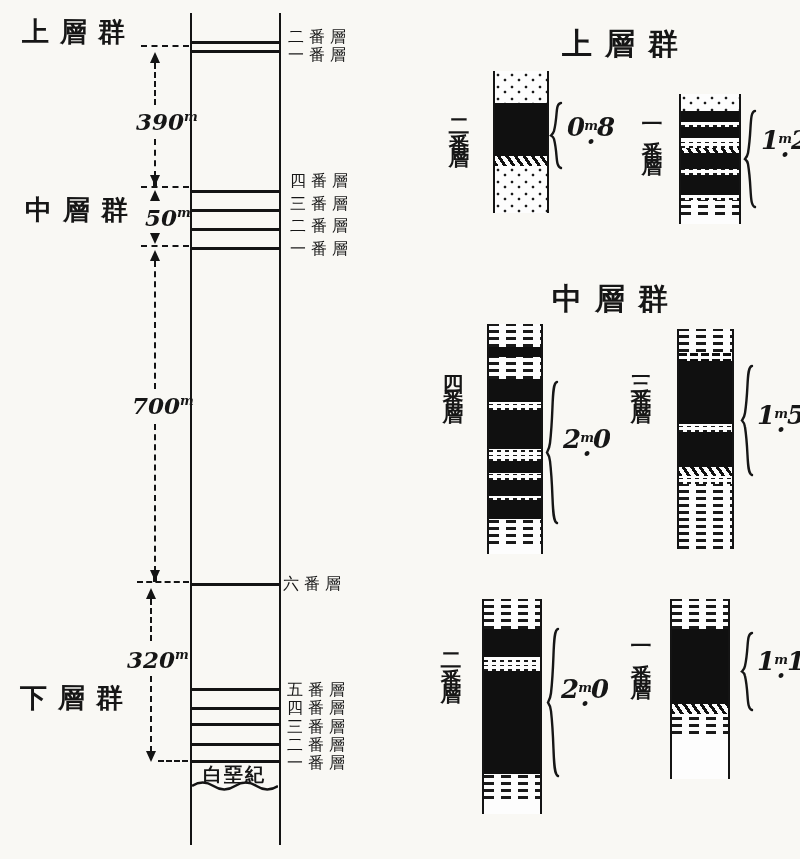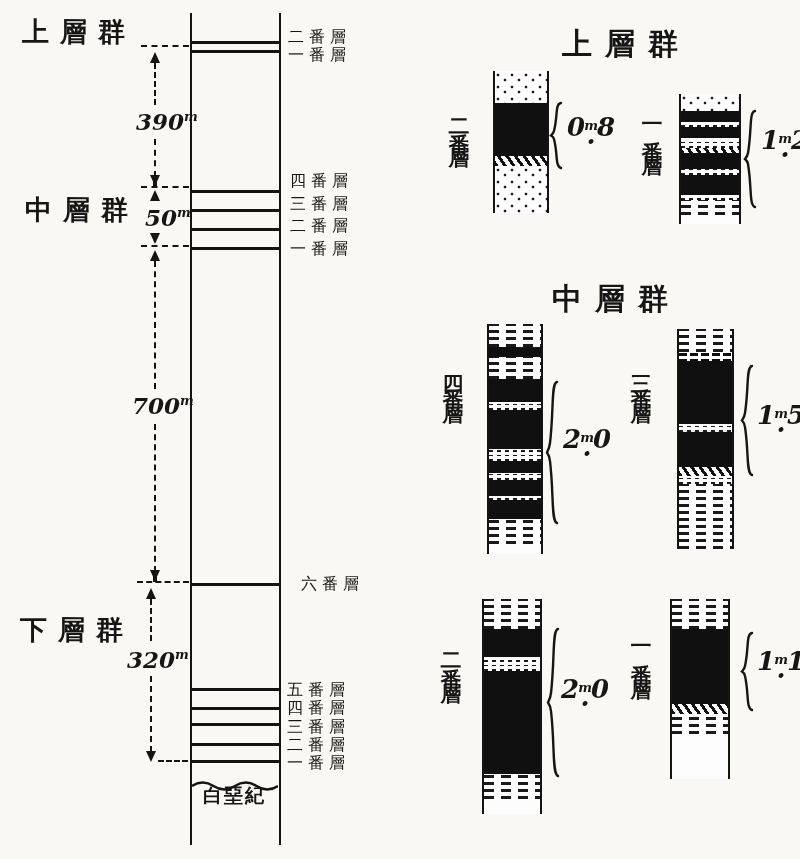--- a/index.html
+++ b/index.html
@@ -99,25 +99,25 @@
       <div class="seamline" style="top: 675px;"></div>
       <div class="seamline" style="top: 694px;"></div>
       <div class="seamline" style="top: 710px;"></div>
       <div class="seamline" style="top: 730px;"></div>
       <div class="seamline" style="top: 747px;"></div>
     </div>
 
   <svg class="abs" style="left:192px;top:778px;" width="86" height="14" viewBox="0 0 86 14">
     <path d="M0,8 Q10.75,1 21.5,8 T43,8 T64.5,8 T86,8" fill="none" stroke="#141414" stroke-width="2.4"></path>
   </svg>
-  <div class="abs basement" style="left:203px;top:783px;">白堊紀</div>
+  <div class="abs basement" style="left:203px;top:762px;">白堊紀</div>
 
   <div class="abs grp" style="left:22px;top:14px;">上層群</div>
   <div class="abs grp" style="left:25px;top:192px;">中層群</div>
-  <div class="abs grp" style="left:20px;top:612px;">下層群</div>
+  <div class="abs grp" style="left:20px;top:680px;">下層群</div>
 
   <div class="abs measure" style="left:136px;top:108px;">
     <span>390</span><sup>m</sup>
   </div>
   <div class="abs measure" style="left:145px;top:204px;">
     <span>50</span><sup>m</sup>
   </div>
   <div class="abs measure" style="left:132px;top:392px;">
     <span>700</span><sup>m</sup>
   </div>
@@ -152,21 +152,21 @@
   <div class="arr-dn" style="left:146px;top:751px;"></div>
 
   <div class="abs seamlab" style="left:288px;top:27px;">二番層</div>
   <div class="abs seamlab" style="left:288px;top:45px;">一番層</div>
 
   <div class="abs seamlab" style="left:290px;top:171px;">四番層</div>
   <div class="abs seamlab" style="left:290px;top:194px;">三番層</div>
   <div class="abs seamlab" style="left:290px;top:216px;">二番層</div>
   <div class="abs seamlab" style="left:290px;top:239px;">一番層</div>
 
-  <div class="abs seamlab" style="left:301px;top:574px;">六番層</div>
+  <div class="abs seamlab" style="left:283px;top:574px;">六番層</div>
 
   <div class="abs seamlab" style="left:287px;top:680px;font-family:Liberation Mono, monospace;">五番層</div>
   <div class="abs seamlab" style="left:287px;top:698px;">四番層</div>
   <div class="abs seamlab" style="left:287px;top:717px;">三番層</div>
   <div class="abs seamlab" style="left:287px;top:735px;">二番層</div>
   <div class="abs seamlab" style="left:287px;top:753px;">一番層</div>
 
   <div class="abs hdr" style="left:562px;top:24px;">上層群</div>
   <div class="abs hdr" style="left:552px;top:279px;">中層群</div>
 

